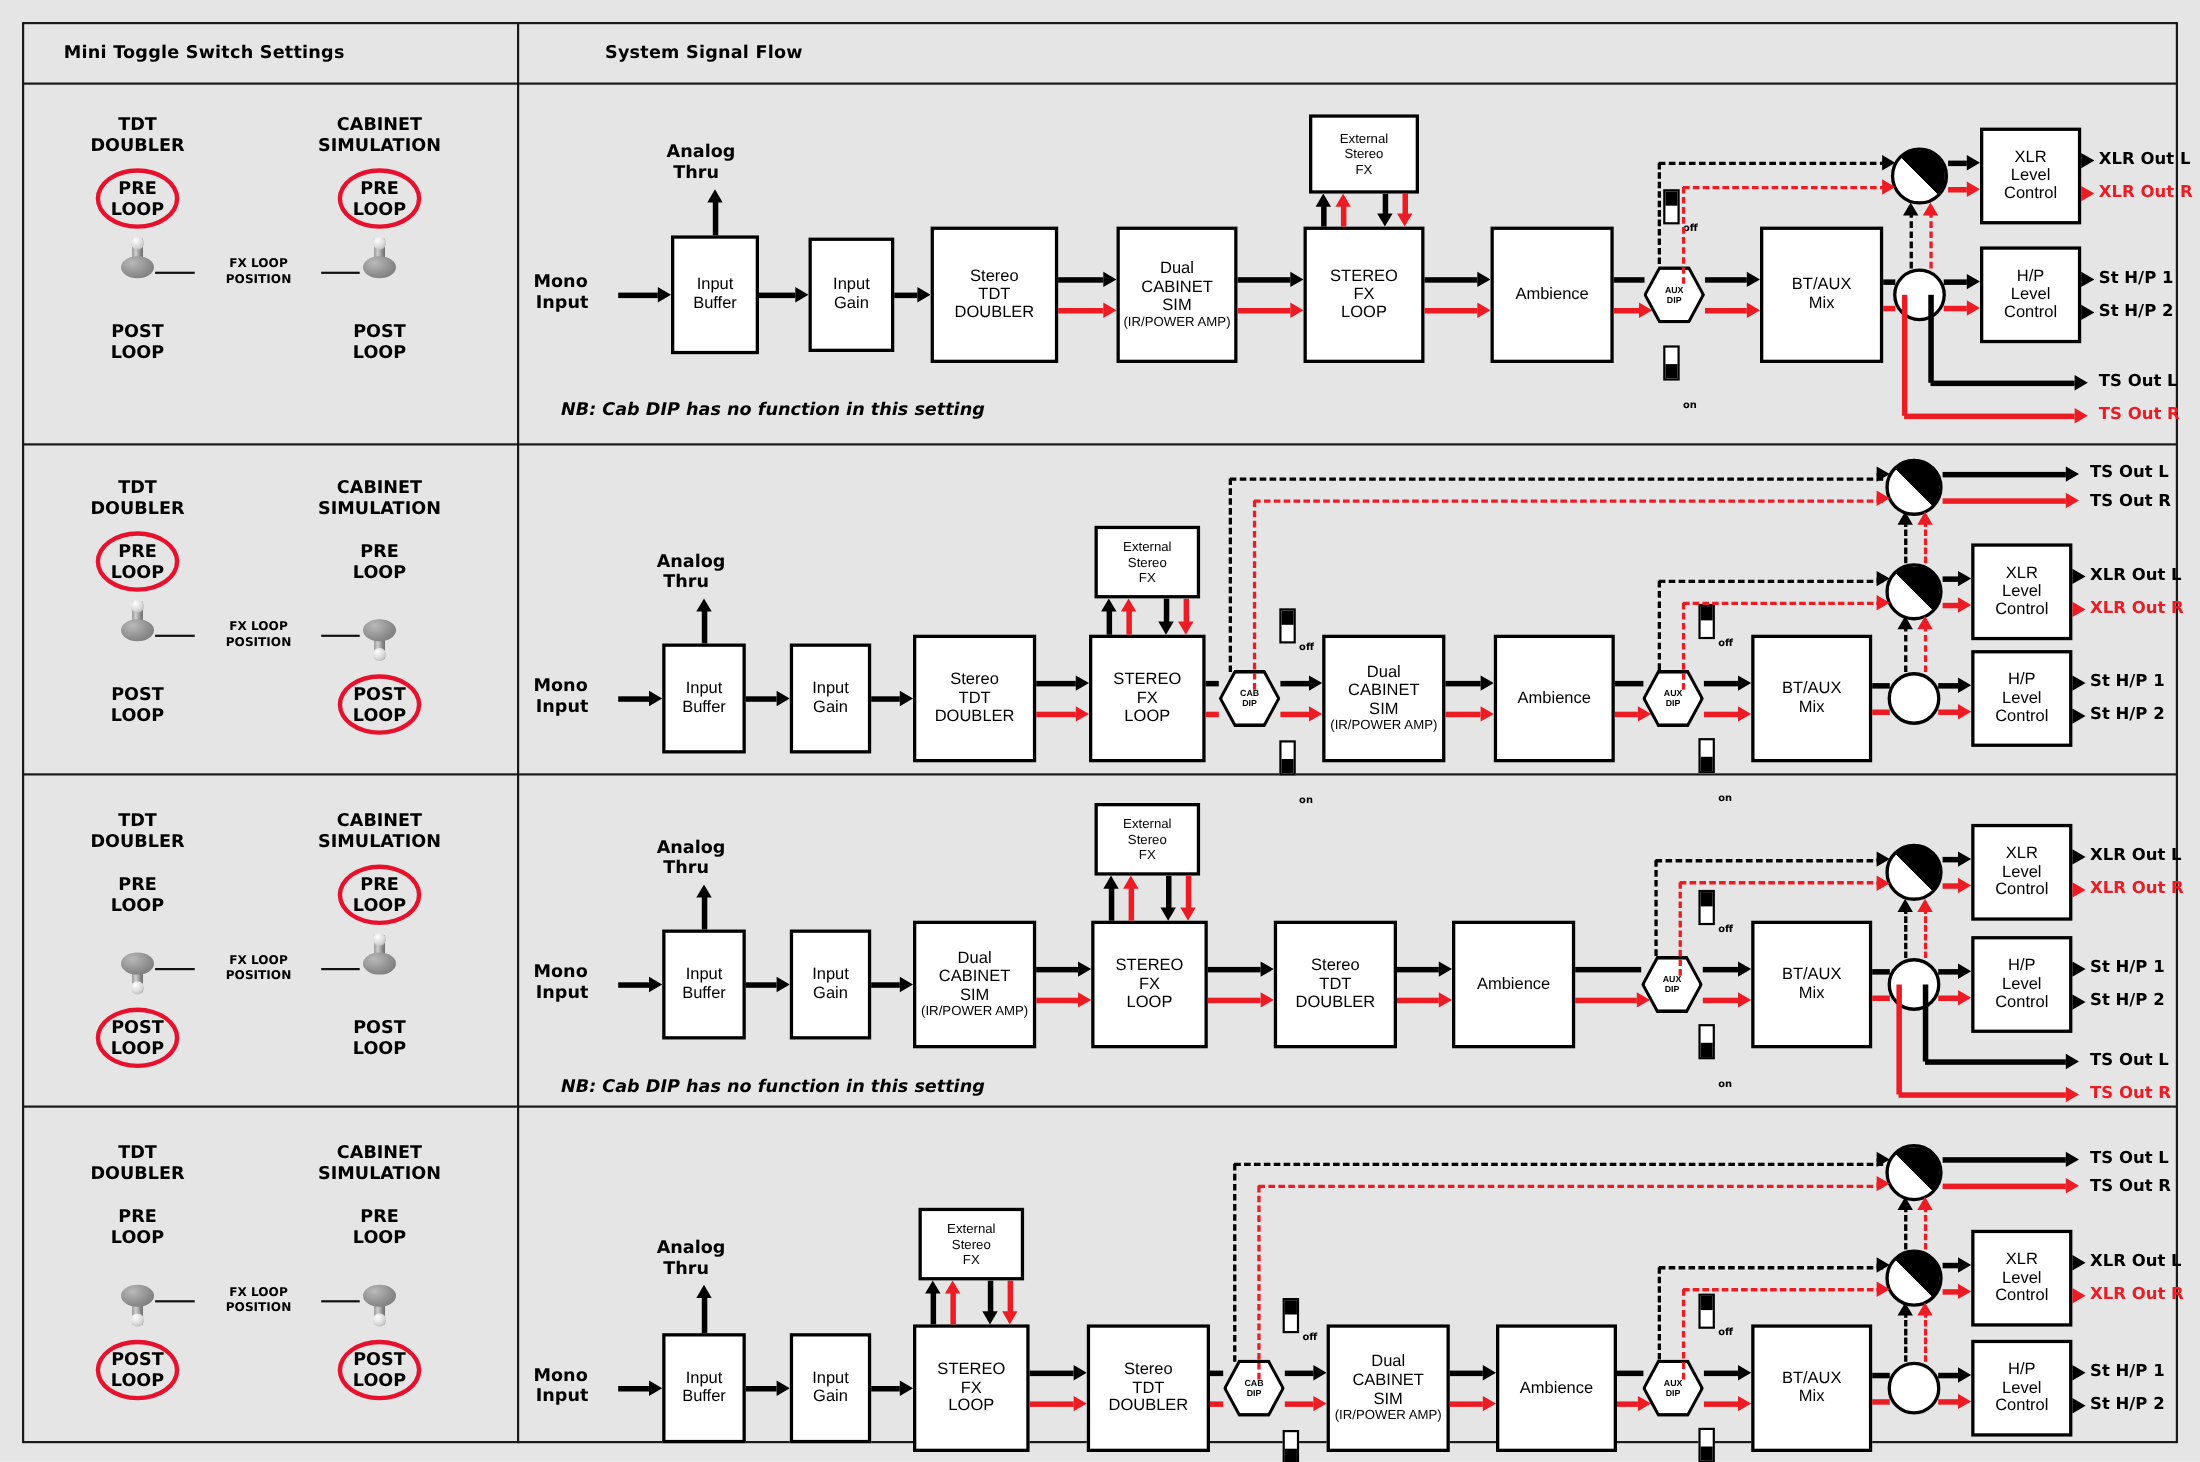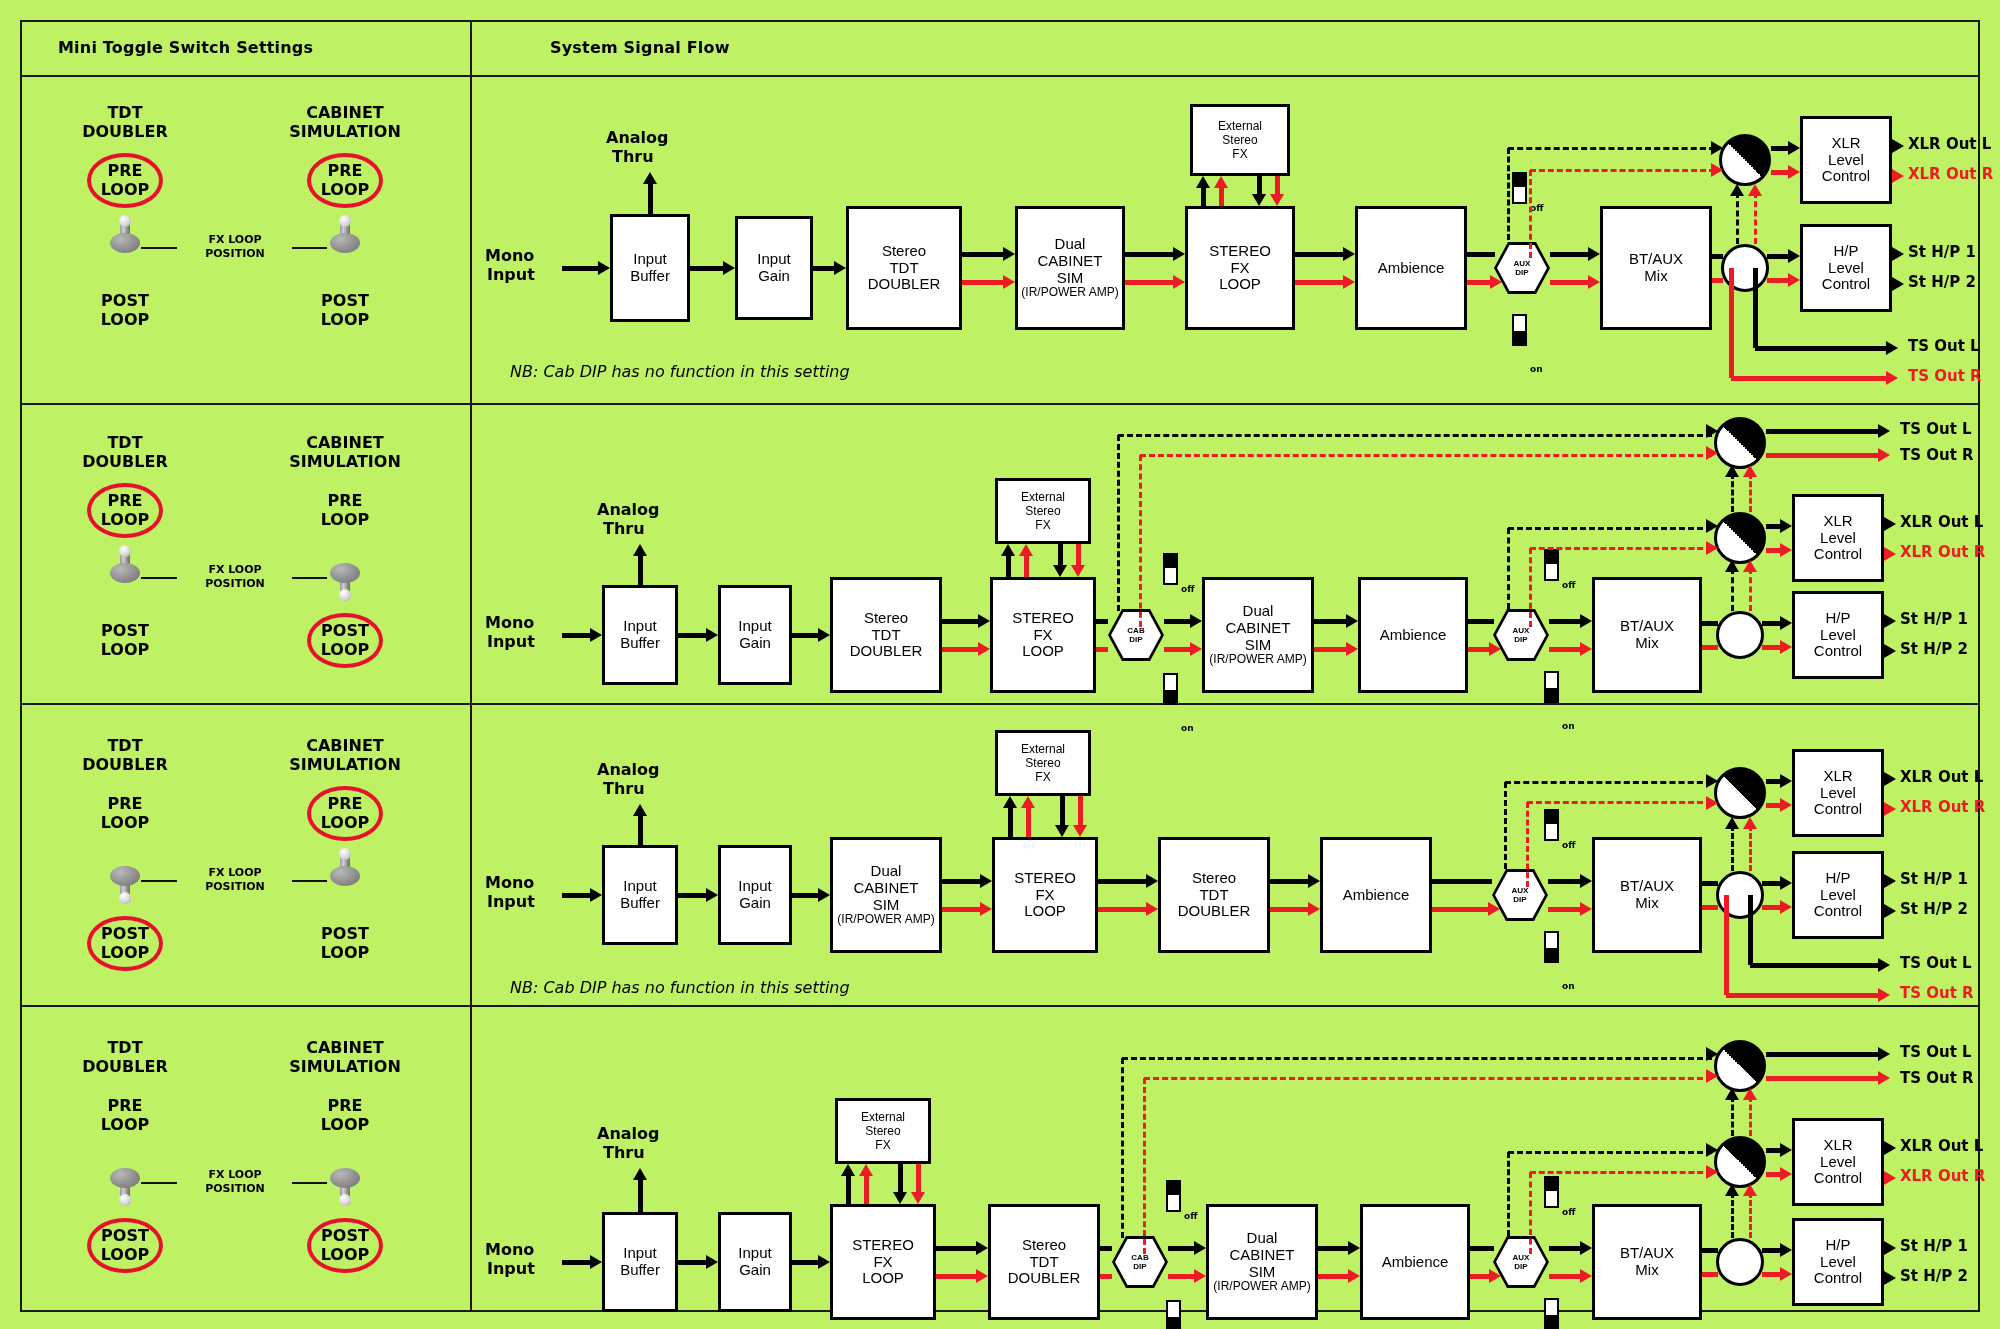--- a/index.html
+++ b/index.html
@@ -1,17 +1,17 @@
 <!DOCTYPE html>
 <html><head>
 <meta charset="utf-8">
 <style>
   html,body{margin:0;padding:0;background:#ffffff;}
   body{font-family:"Liberation Sans",sans-serif;color:#000;}
-  #page{position:relative;width:2000px;height:1329px;background:#bef264;overflow:hidden;}
+  #page{position:relative;width:2000px;height:1329px;background:#e5e5e5;overflow:hidden;}
 
   
   .frame{position:absolute;border:2px solid #1a1a1a;box-sizing:border-box;}
   .vdiv{position:absolute;background:#1a1a1a;width:2px;}
   .hdiv{position:absolute;background:#1a1a1a;height:2px;}
 
   .hdr-label{position:absolute;font-weight:bold;font-size:16px;letter-spacing:.2px;
              font-family:"DejaVu Sans",sans-serif;}
 
   
@@ -80,21 +80,21 @@
   .dln.h{border-top:3px dashed #000;}
   .dln.v{border-left:3px dashed #000;}
   .dln.h.red{border-top-color:#ed1c24;}
   .dln.v.red{border-left-color:#ed1c24;}
 
   .iolbl{position:absolute;font-weight:bold;font-size:15px;white-space:nowrap;
          font-family:"DejaVu Sans",sans-serif;}
   .iolbl.red{color:#ed1c24;}
   .inlbl{position:absolute;font-weight:bold;font-size:16px;line-height:19px;text-align:center;
          font-family:"DejaVu Sans",sans-serif;}
-  .nb{position:absolute;font-style:italic;font-weight:normal;font-size:16px;
+  .nb{position:absolute;font-style:italic;font-weight:bold;font-size:16px;
       font-family:"DejaVu Sans",sans-serif;}
 </style>
 </head>
 <body>
 
 <div id="page">
 
   <div class="frame" style="left:20px;top:20px;width:1960px;height:1292px;"></div>
   <div class="vdiv" style="left:470px;top:20px;height:1292px;"></div>
   <div class="hdiv" style="left:20px;top:75px;width:1960px;"></div>

